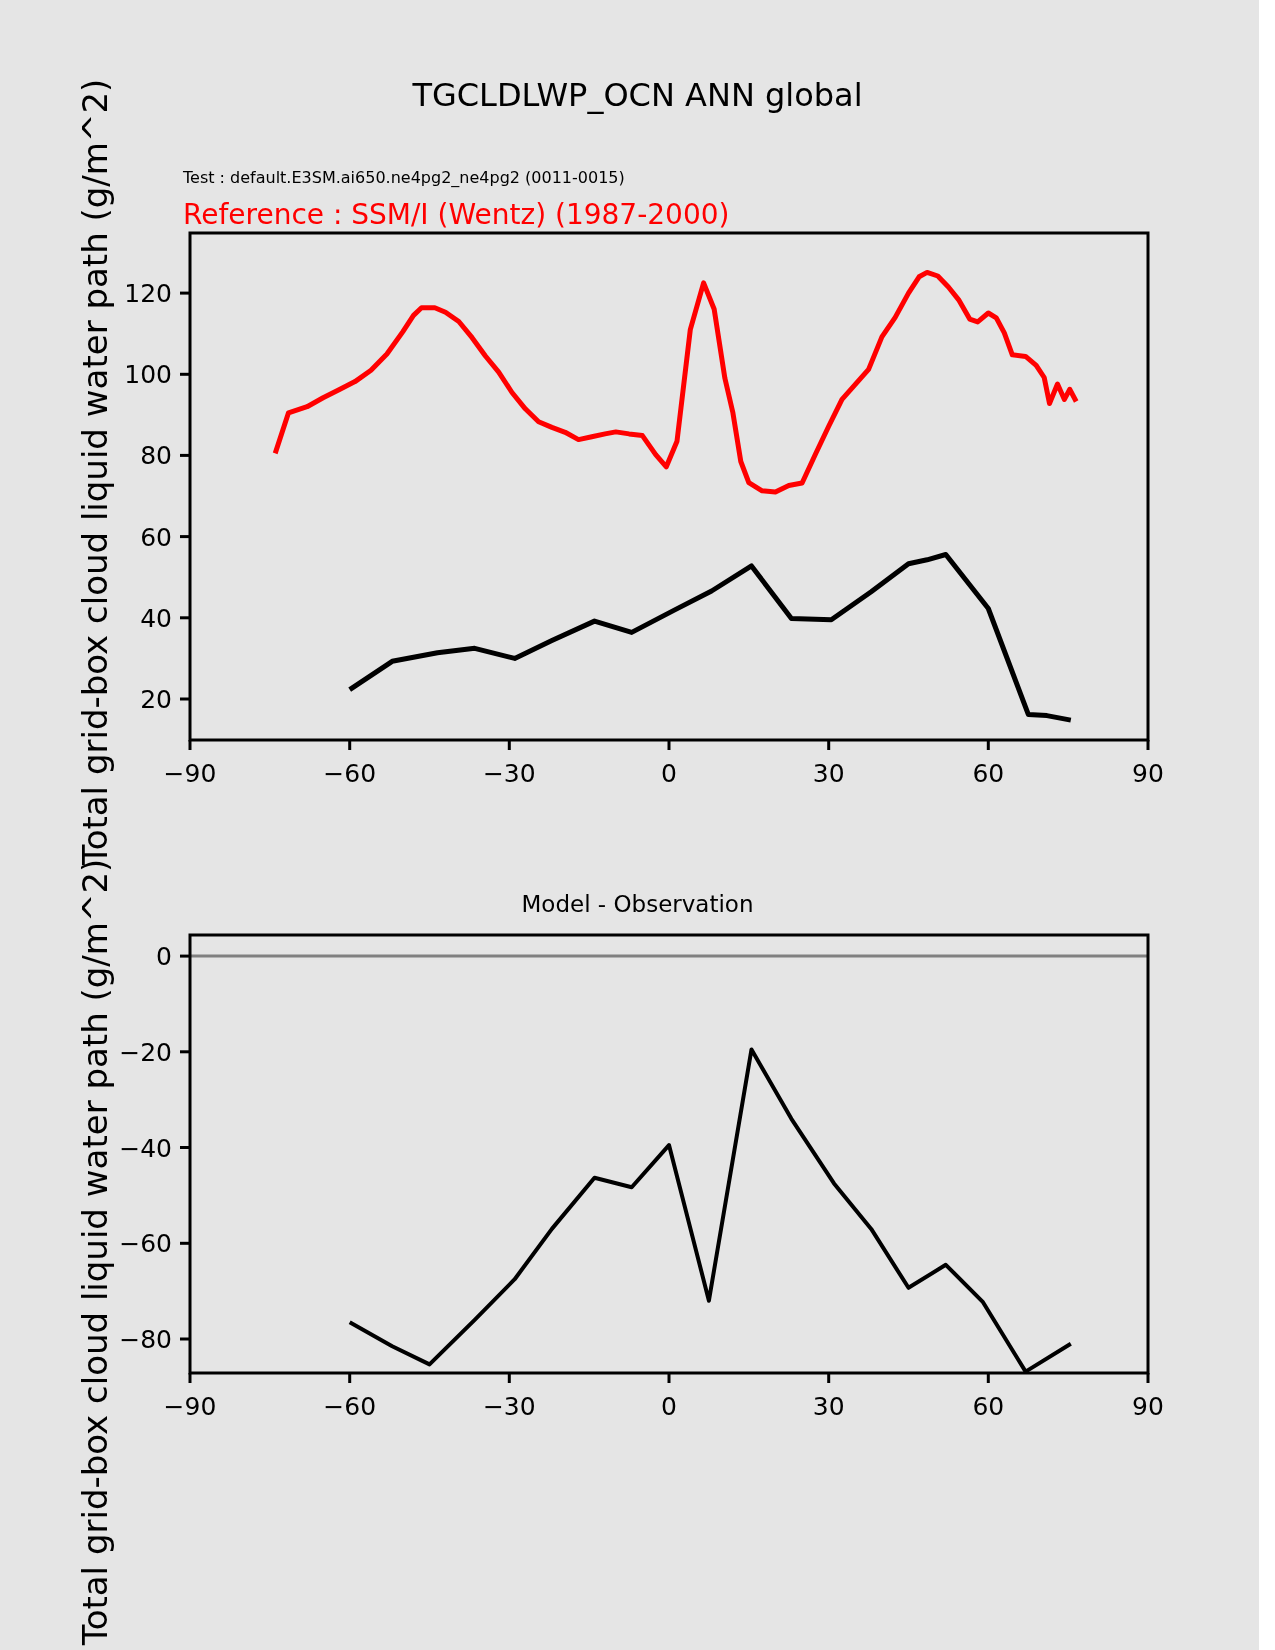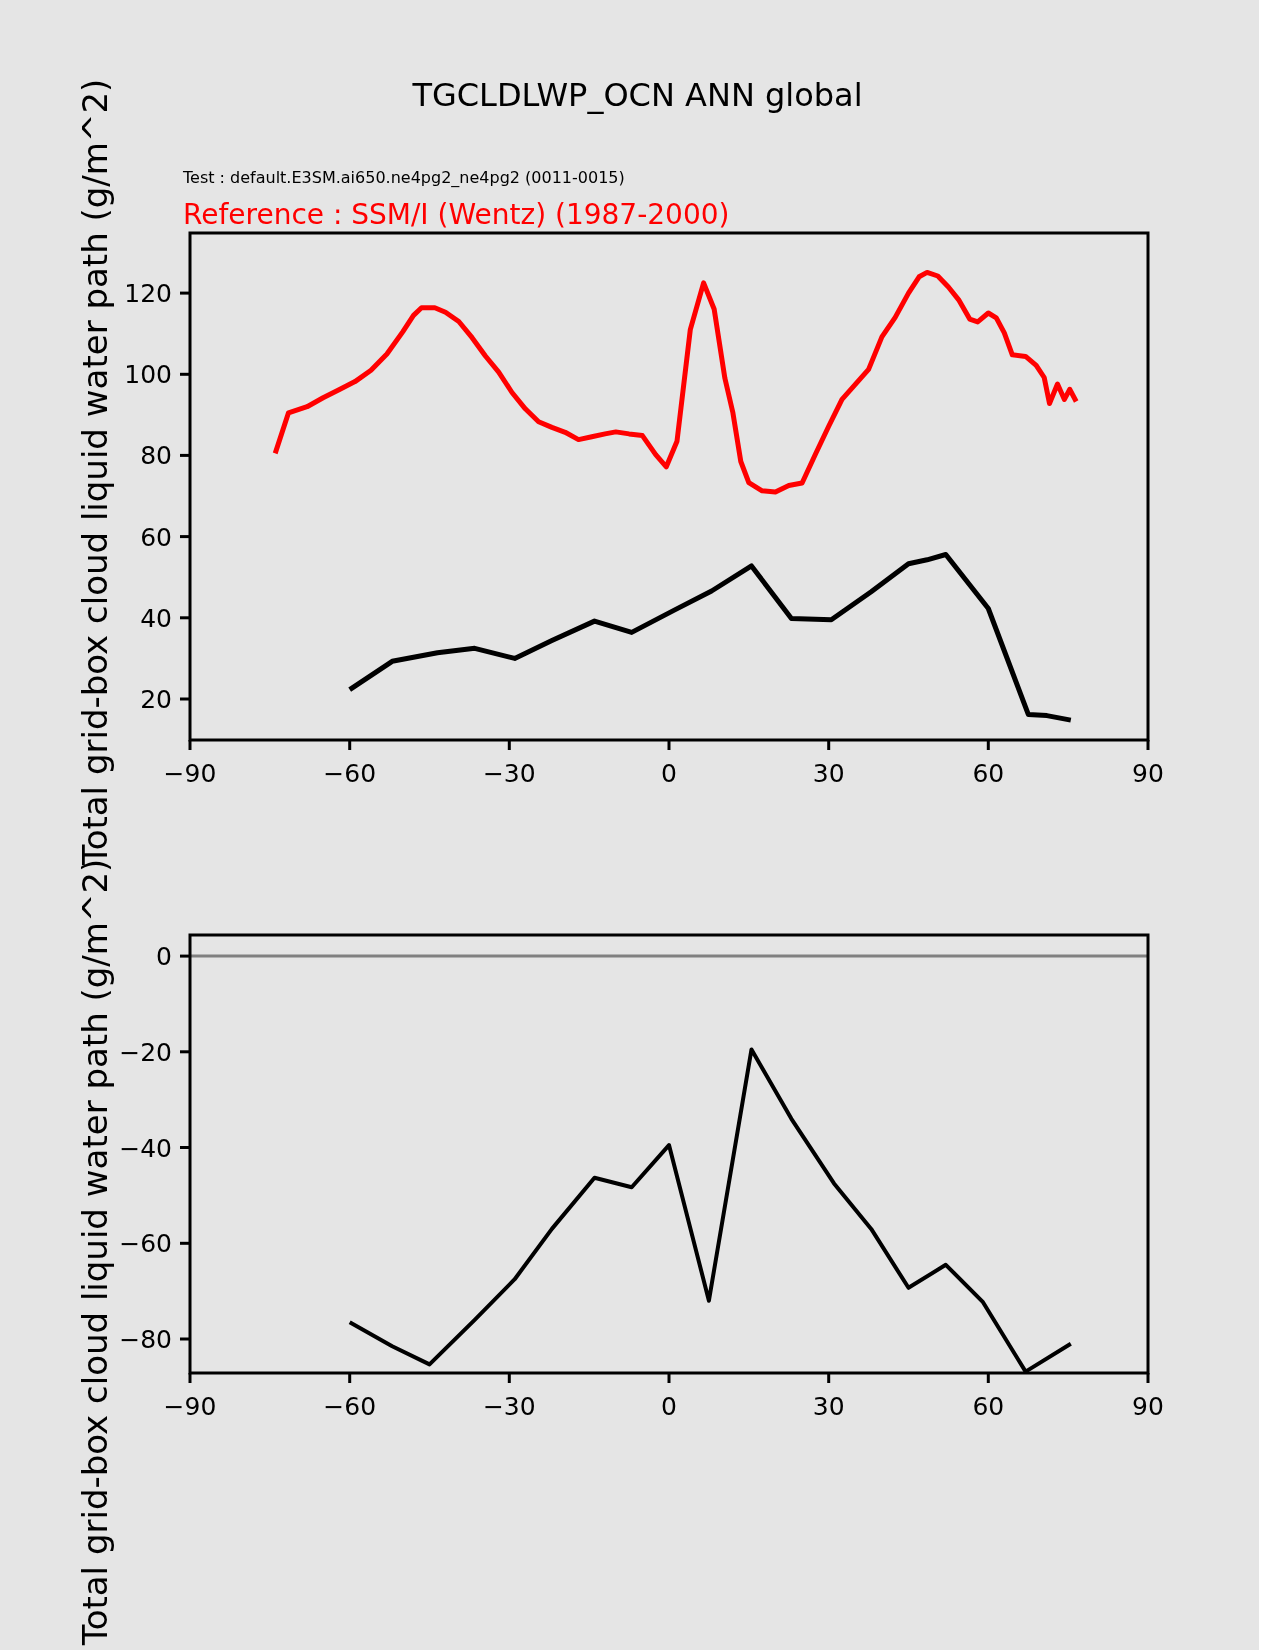--- a/index.html
+++ b/index.html
@@ -18,20 +18,21 @@
 </style>
 </head>
 <body>
 
 <div id="fig">
   <div class="abs" id="title">TGCLDLWP_OCN ANN global</div>
   <div class="abs" id="test-label" style="color: rgb(0, 0, 0);">Test : default.E3SM.ai650.ne4pg2_ne4pg2 (0011-0015)</div>
   <div class="abs" id="ref-label" style="color: rgb(255, 0, 0);">Reference : SSM/I (Wentz) (1987-2000)</div>
   <div class="abs ylab" id="ylab-top">Total grid-box cloud liquid water path (g/m^2)</div>
   <div class="abs ylab" id="ylab-bottom">Total grid-box cloud liquid water path (g/m^2)</div>
+  <div class="abs" id="subtitle">Model - Observation</div>
   <svg id="plot" width="1275" height="1650">
       <polyline points="275.2,453.4 288.5,412.8 307.1,406.7 323.1,397.8 339.0,389.7 355.0,381.6 371.0,370.2 386.9,354.0 402.9,331.6 413.5,315.4 421.5,307.7 434.8,307.7 445.5,312.2 458.8,321.5 472.1,337.7 485.4,356.0 498.7,372.2 512.0,392.5 525.3,408.8 538.6,421.8 551.9,427.4 565.2,432.3 578.5,439.6 591.8,436.8 605.1,433.9 615.8,431.9 629.1,433.9 642.4,435.6 655.7,454.6 666.3,466.8 677.0,441.2 690.3,329.6 703.6,282.9 714.2,309.3 724.9,378.3 732.9,412.8 740.8,461.5 748.8,482.6 762.1,490.8 775.4,492.0 788.8,485.5 802.1,483.0 815.4,454.2 828.7,426.2 842.0,399.4 855.3,384.4 868.6,369.4 881.9,336.9 895.2,317.4 908.5,293.1 919.1,276.8 927.1,272.4 937.8,276.0 948.4,287.0 959.1,300.4 969.7,319.1 977.7,321.9 988.3,313.0 996.3,317.8 1004.3,332.9 1012.3,354.8 1025.6,356.4 1036.2,365.3 1044.2,377.5 1049.5,403.5 1057.5,384.0 1064.4,399.4 1069.8,389.3 1076.2,401.5" fill="none" stroke="#FF0000" stroke-width="5" stroke-linejoin="round" stroke-linecap="butt"></polyline>
       <polyline points="349.7,689.7 392.2,661.3 437.5,652.7 474.7,648.3 514.7,658.4 551.9,640.5 594.5,621.1 631.7,632.4 674.3,610.1 711.6,591.0 751.5,565.9 791.4,618.6 831.3,619.8 871.2,591.8 908.5,563.8 927.1,559.8 945.8,554.5 988.3,608.5 1028.3,714.4 1046.9,715.6 1070.8,720.1" fill="none" stroke="#000000" stroke-width="5" stroke-linejoin="round" stroke-linecap="butt"></polyline>
       <rect x="190" y="233" width="958" height="507" fill="none" stroke="#000000" stroke-width="3"></rect>
       <line x1="190.0" y1="740" x2="190.0" y2="750" stroke="#000000" stroke-width="3"></line>
       <text x="190.0" y="782" text-anchor="middle" font-size="25">−90</text>
       <line x1="349.7" y1="740" x2="349.7" y2="750" stroke="#000000" stroke-width="3"></line>
       <text x="349.7" y="782" text-anchor="middle" font-size="25">−60</text>
       <line x1="509.3" y1="740" x2="509.3" y2="750" stroke="#000000" stroke-width="3"></line>
       <text x="509.3" y="782" text-anchor="middle" font-size="25">−30</text>

